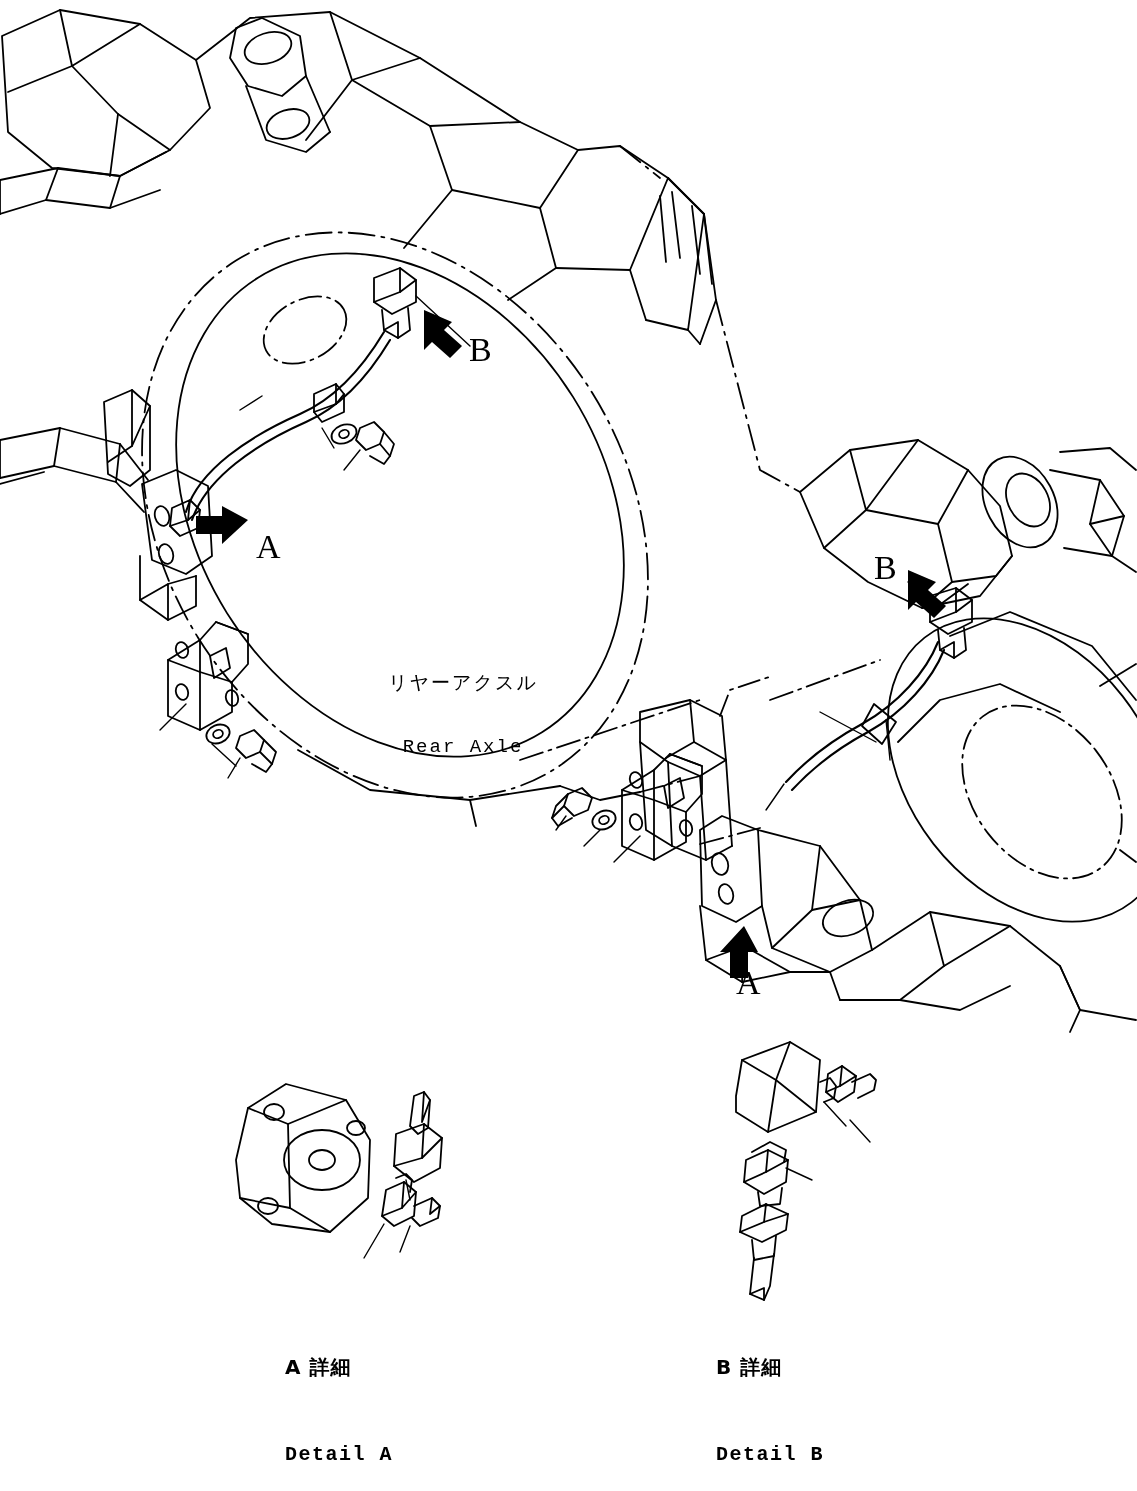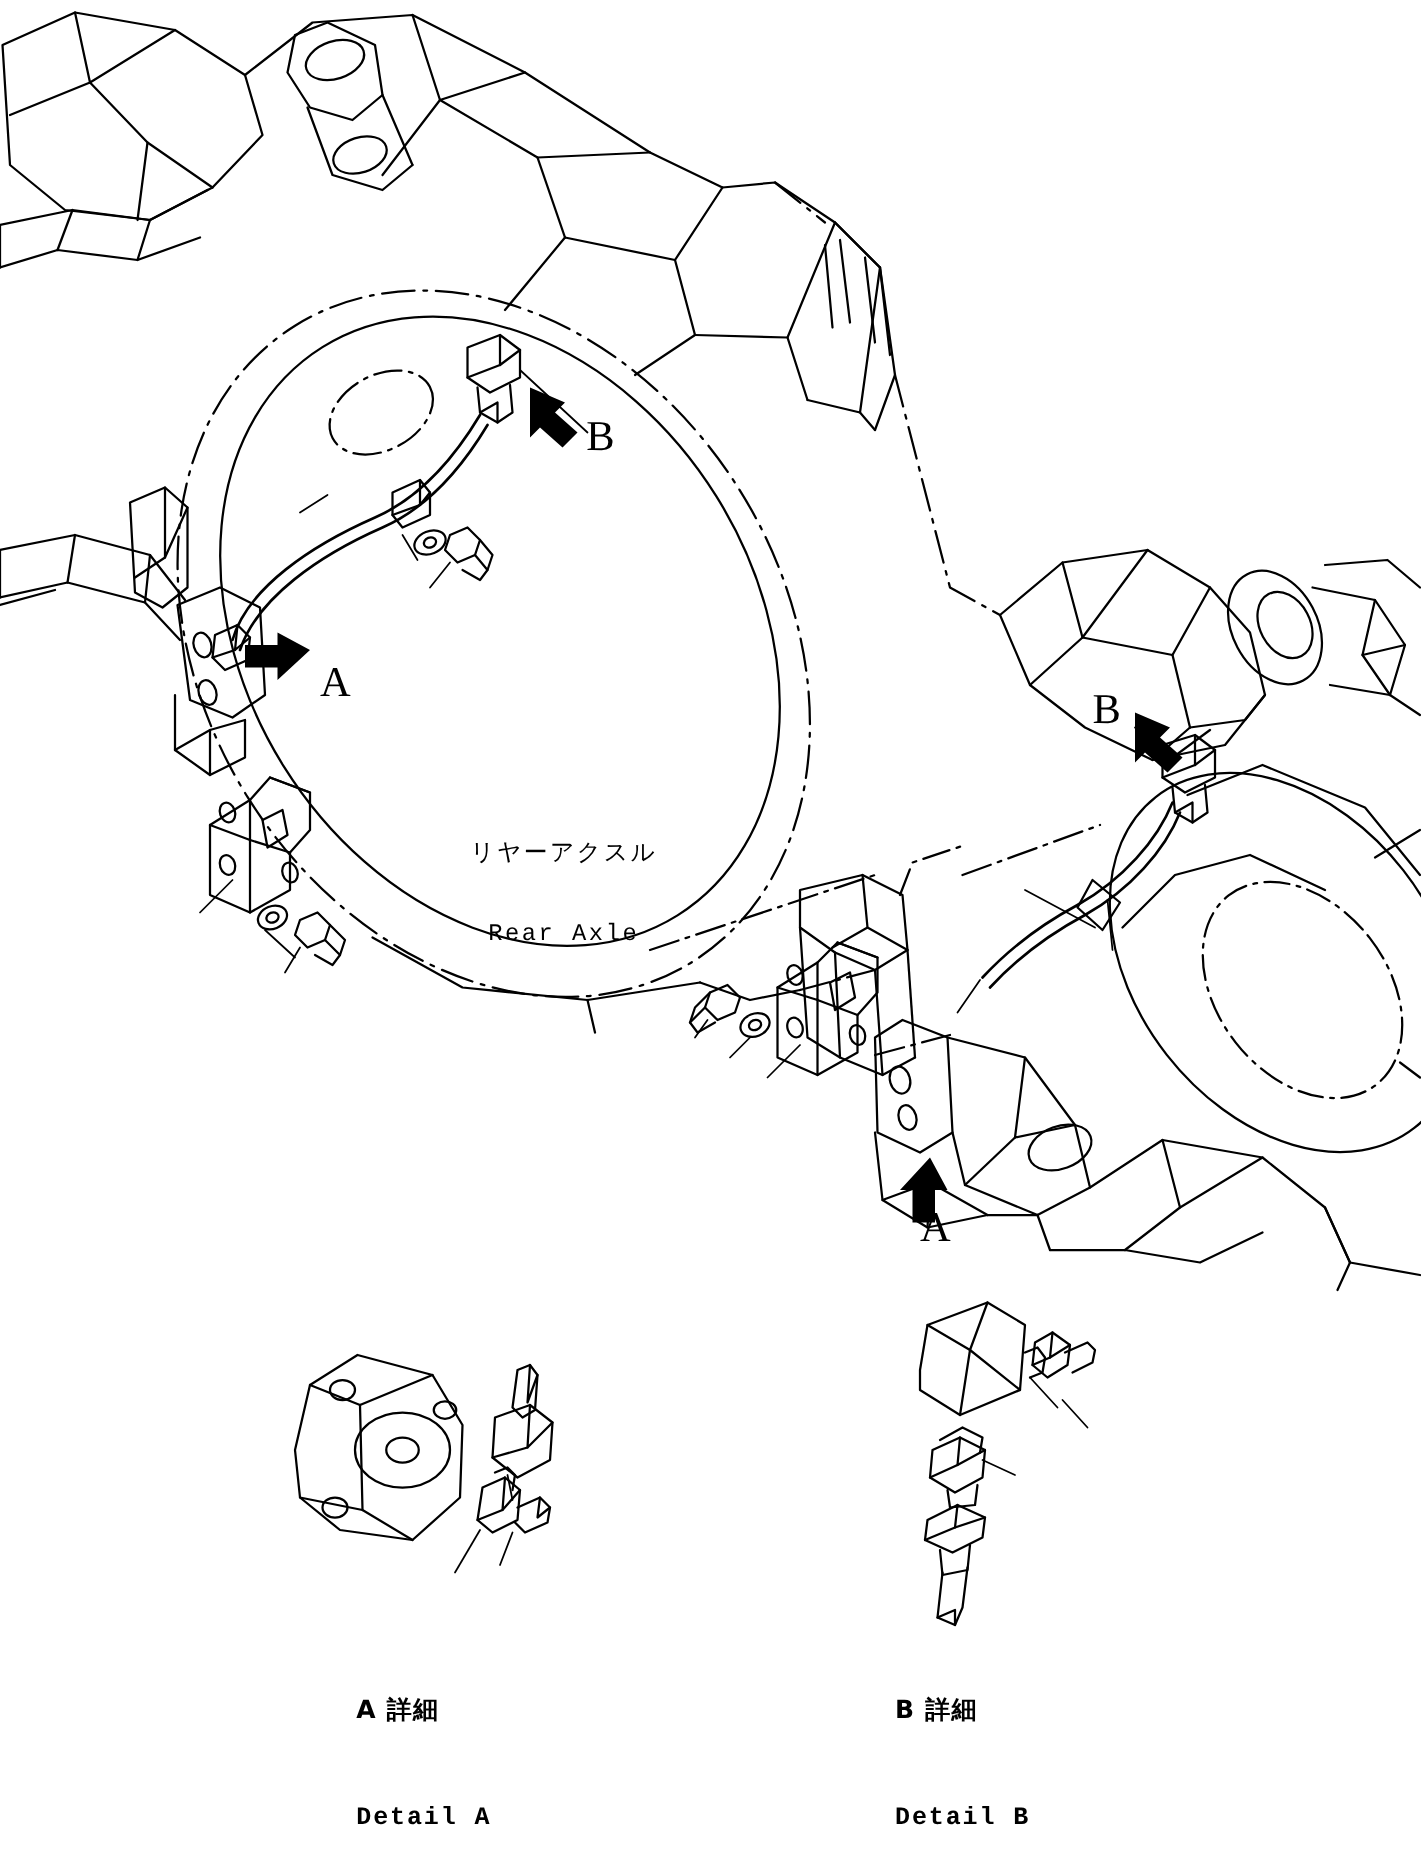--- a/index.html
+++ b/index.html
@@ -340,21 +340,21 @@
     </g>
 
     <g fill="#000000" stroke="none">
       <path d="M248 520 L222 506 L222 516 L196 516 L196 534 L222 534 L222 544 Z"></path>
       <path d="M424 310 L452 322 L444 330 L462 346 L450 358 L432 342 L424 350 Z"></path>
       <path d="M908 570 L936 582 L928 590 L946 606 L934 618 L916 602 L908 610 Z"></path>
       <path d="M744 926 L758 952 L748 952 L748 978 L730 978 L730 952 L720 952 Z"></path>
     </g>
   </svg>
 
-  <div class="label part-label" style="left:351px; top:628px; width:200px;">
+  <div class="label part-label" style="left:363px; top:628px; width:200px;">
     <span class="jp">リヤーアクスル</span>
     <span class="en">Rear Axle</span>
   </div>
 
   <div class="label callout-letter" style="left:256px; top:527px;"><span>A</span></div>
 
   <div class="label callout-letter" style="left:469px; top:330px;"><span>B</span></div>
 
   <div class="label callout-letter" style="left:874px; top:548px;"><span>B</span></div>
 

